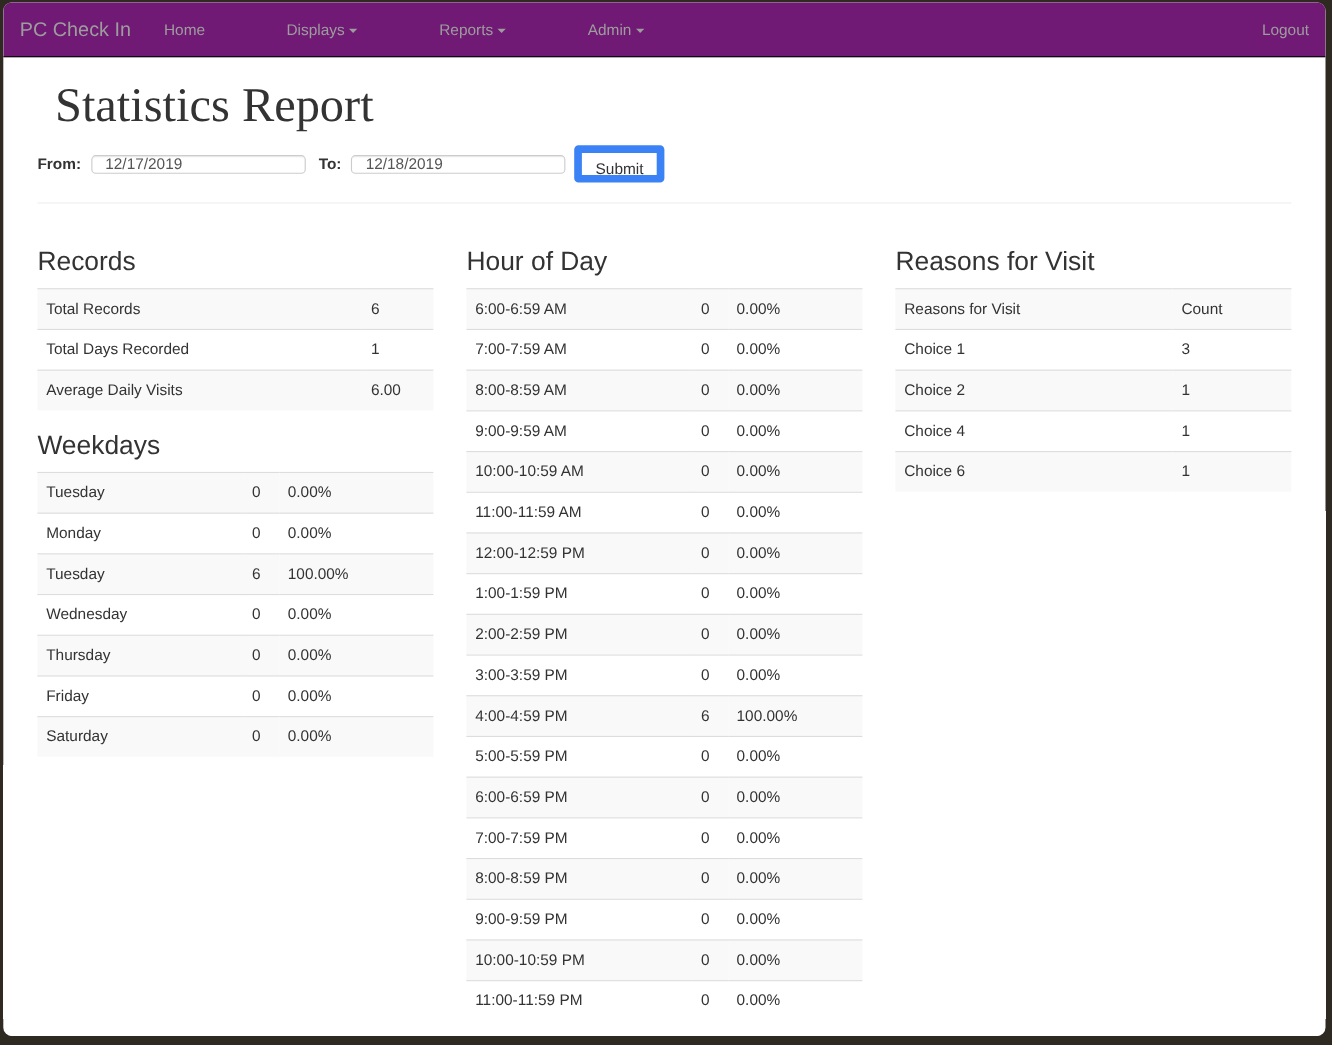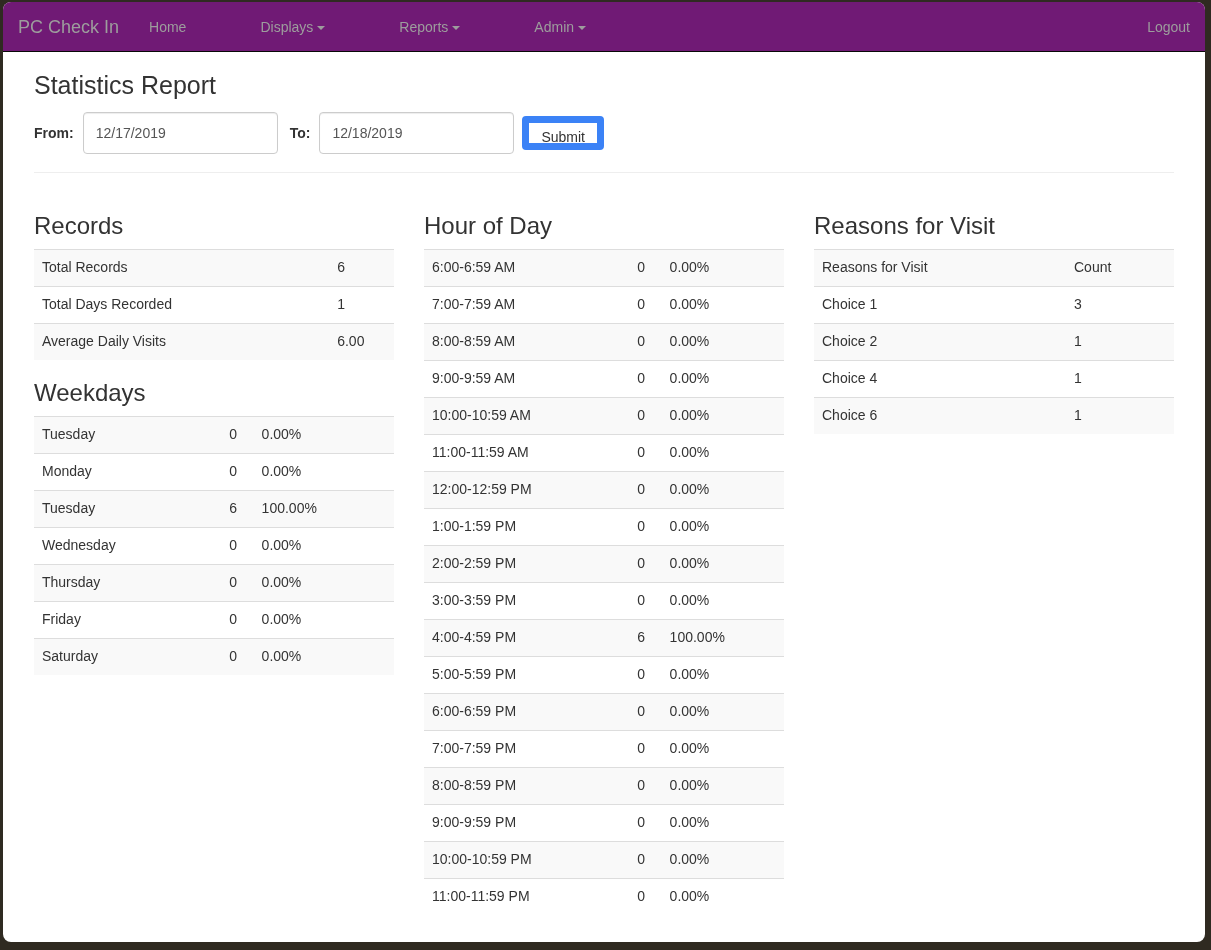--- a/index.html
+++ b/index.html
@@ -51,36 +51,37 @@
     vertical-align: middle;
     border-top: 4px dashed #9d9d9d;
     border-right: 4px solid transparent;
     border-left: 4px solid transparent;
   }
   .nav-right { margin-left: auto; }
   
   .container { width: 1170px; margin: 0 auto; }
   .header-block { padding: 0 15px; }
   h1.page-title {
-    font-size: 25px;
+    font-size: 44px;
     font-weight: 400;
     color: #333;
-    margin: 20px 0 10px 0;
+    margin: 20px 0 10px 16px;
     line-height: 1.1;
+    font-family: Liberation Serif, serif;
   }
   .date-form {
     display: flex;
     align-items: center;
     margin-top: 12px;
   }
   .form-label { font-weight: 700; margin-right: 9px; }
   .form-label.to { margin-left: 12px; }
   .date-input {
     width: 195px;
-    height: 42px;
+    height: 17px;
     padding: 6px 12px;
     font-size: 14px;
     font-family: "Liberation Sans", sans-serif;
     color: #555;
     border: 1px solid #ccc;
     border-radius: 4px;
     box-shadow: inset 0 1px 1px rgba(0,0,0,.075);
   }
   .submit-btn {
     margin-left: 8px;

